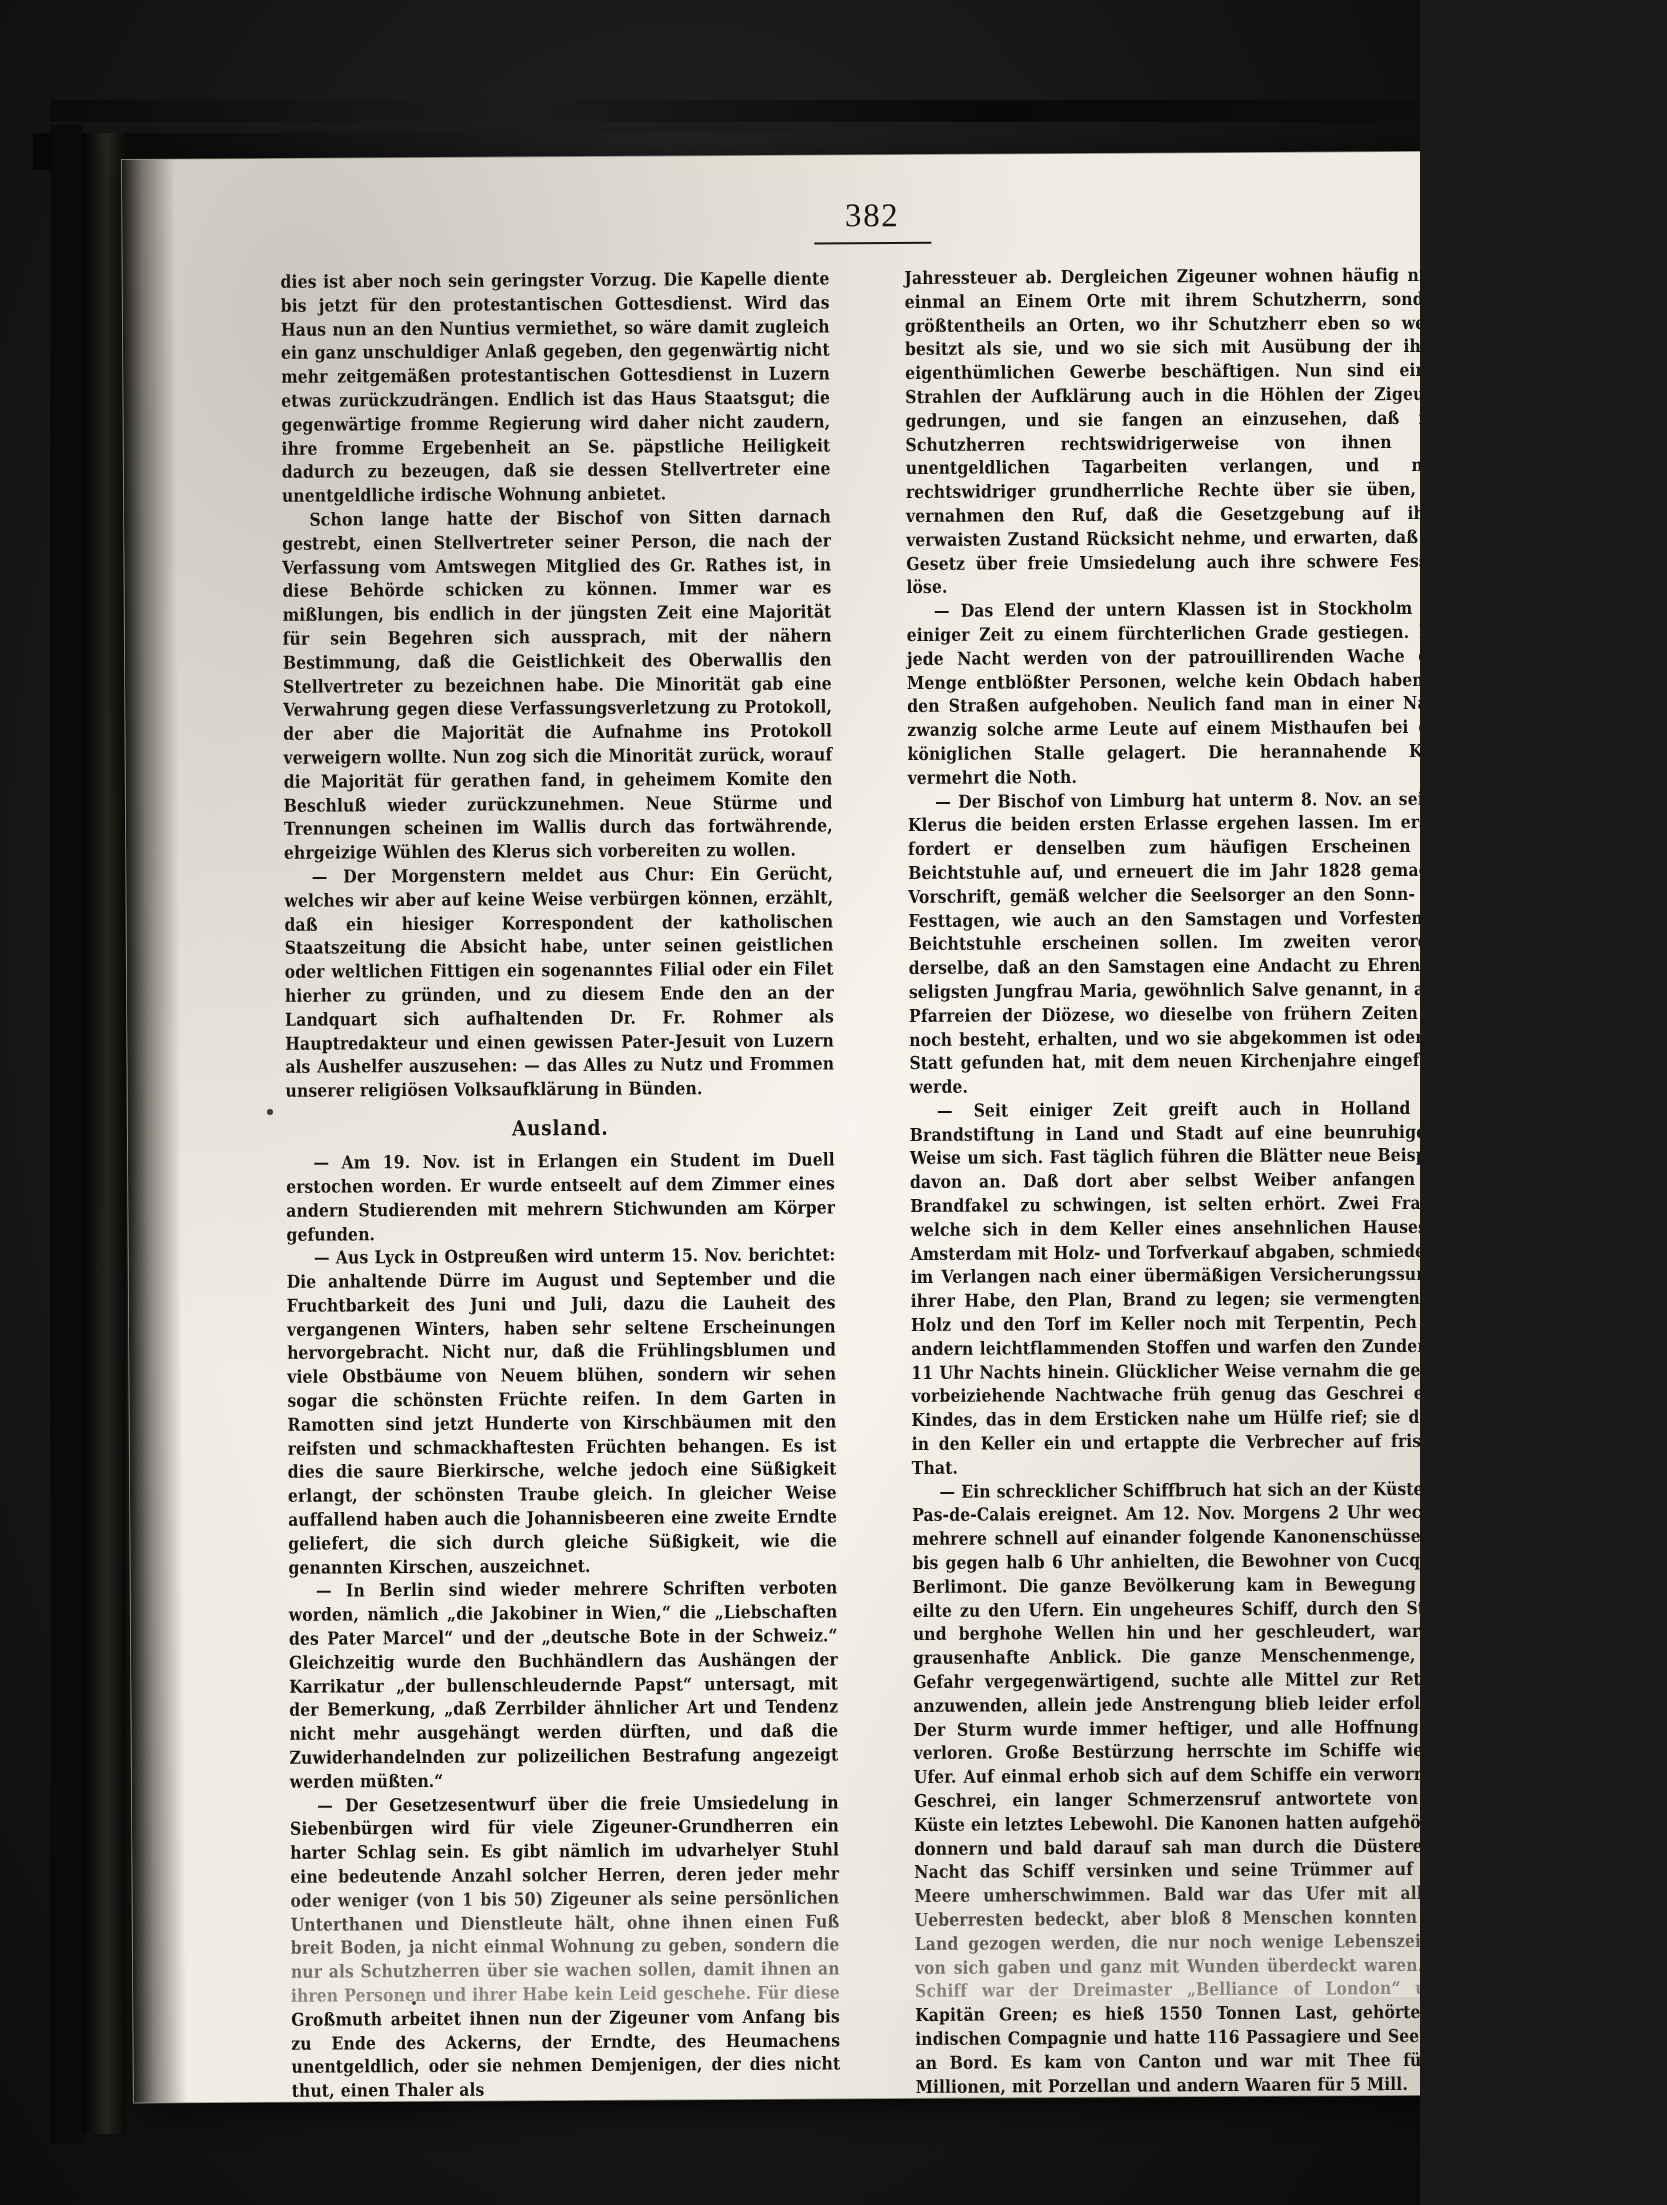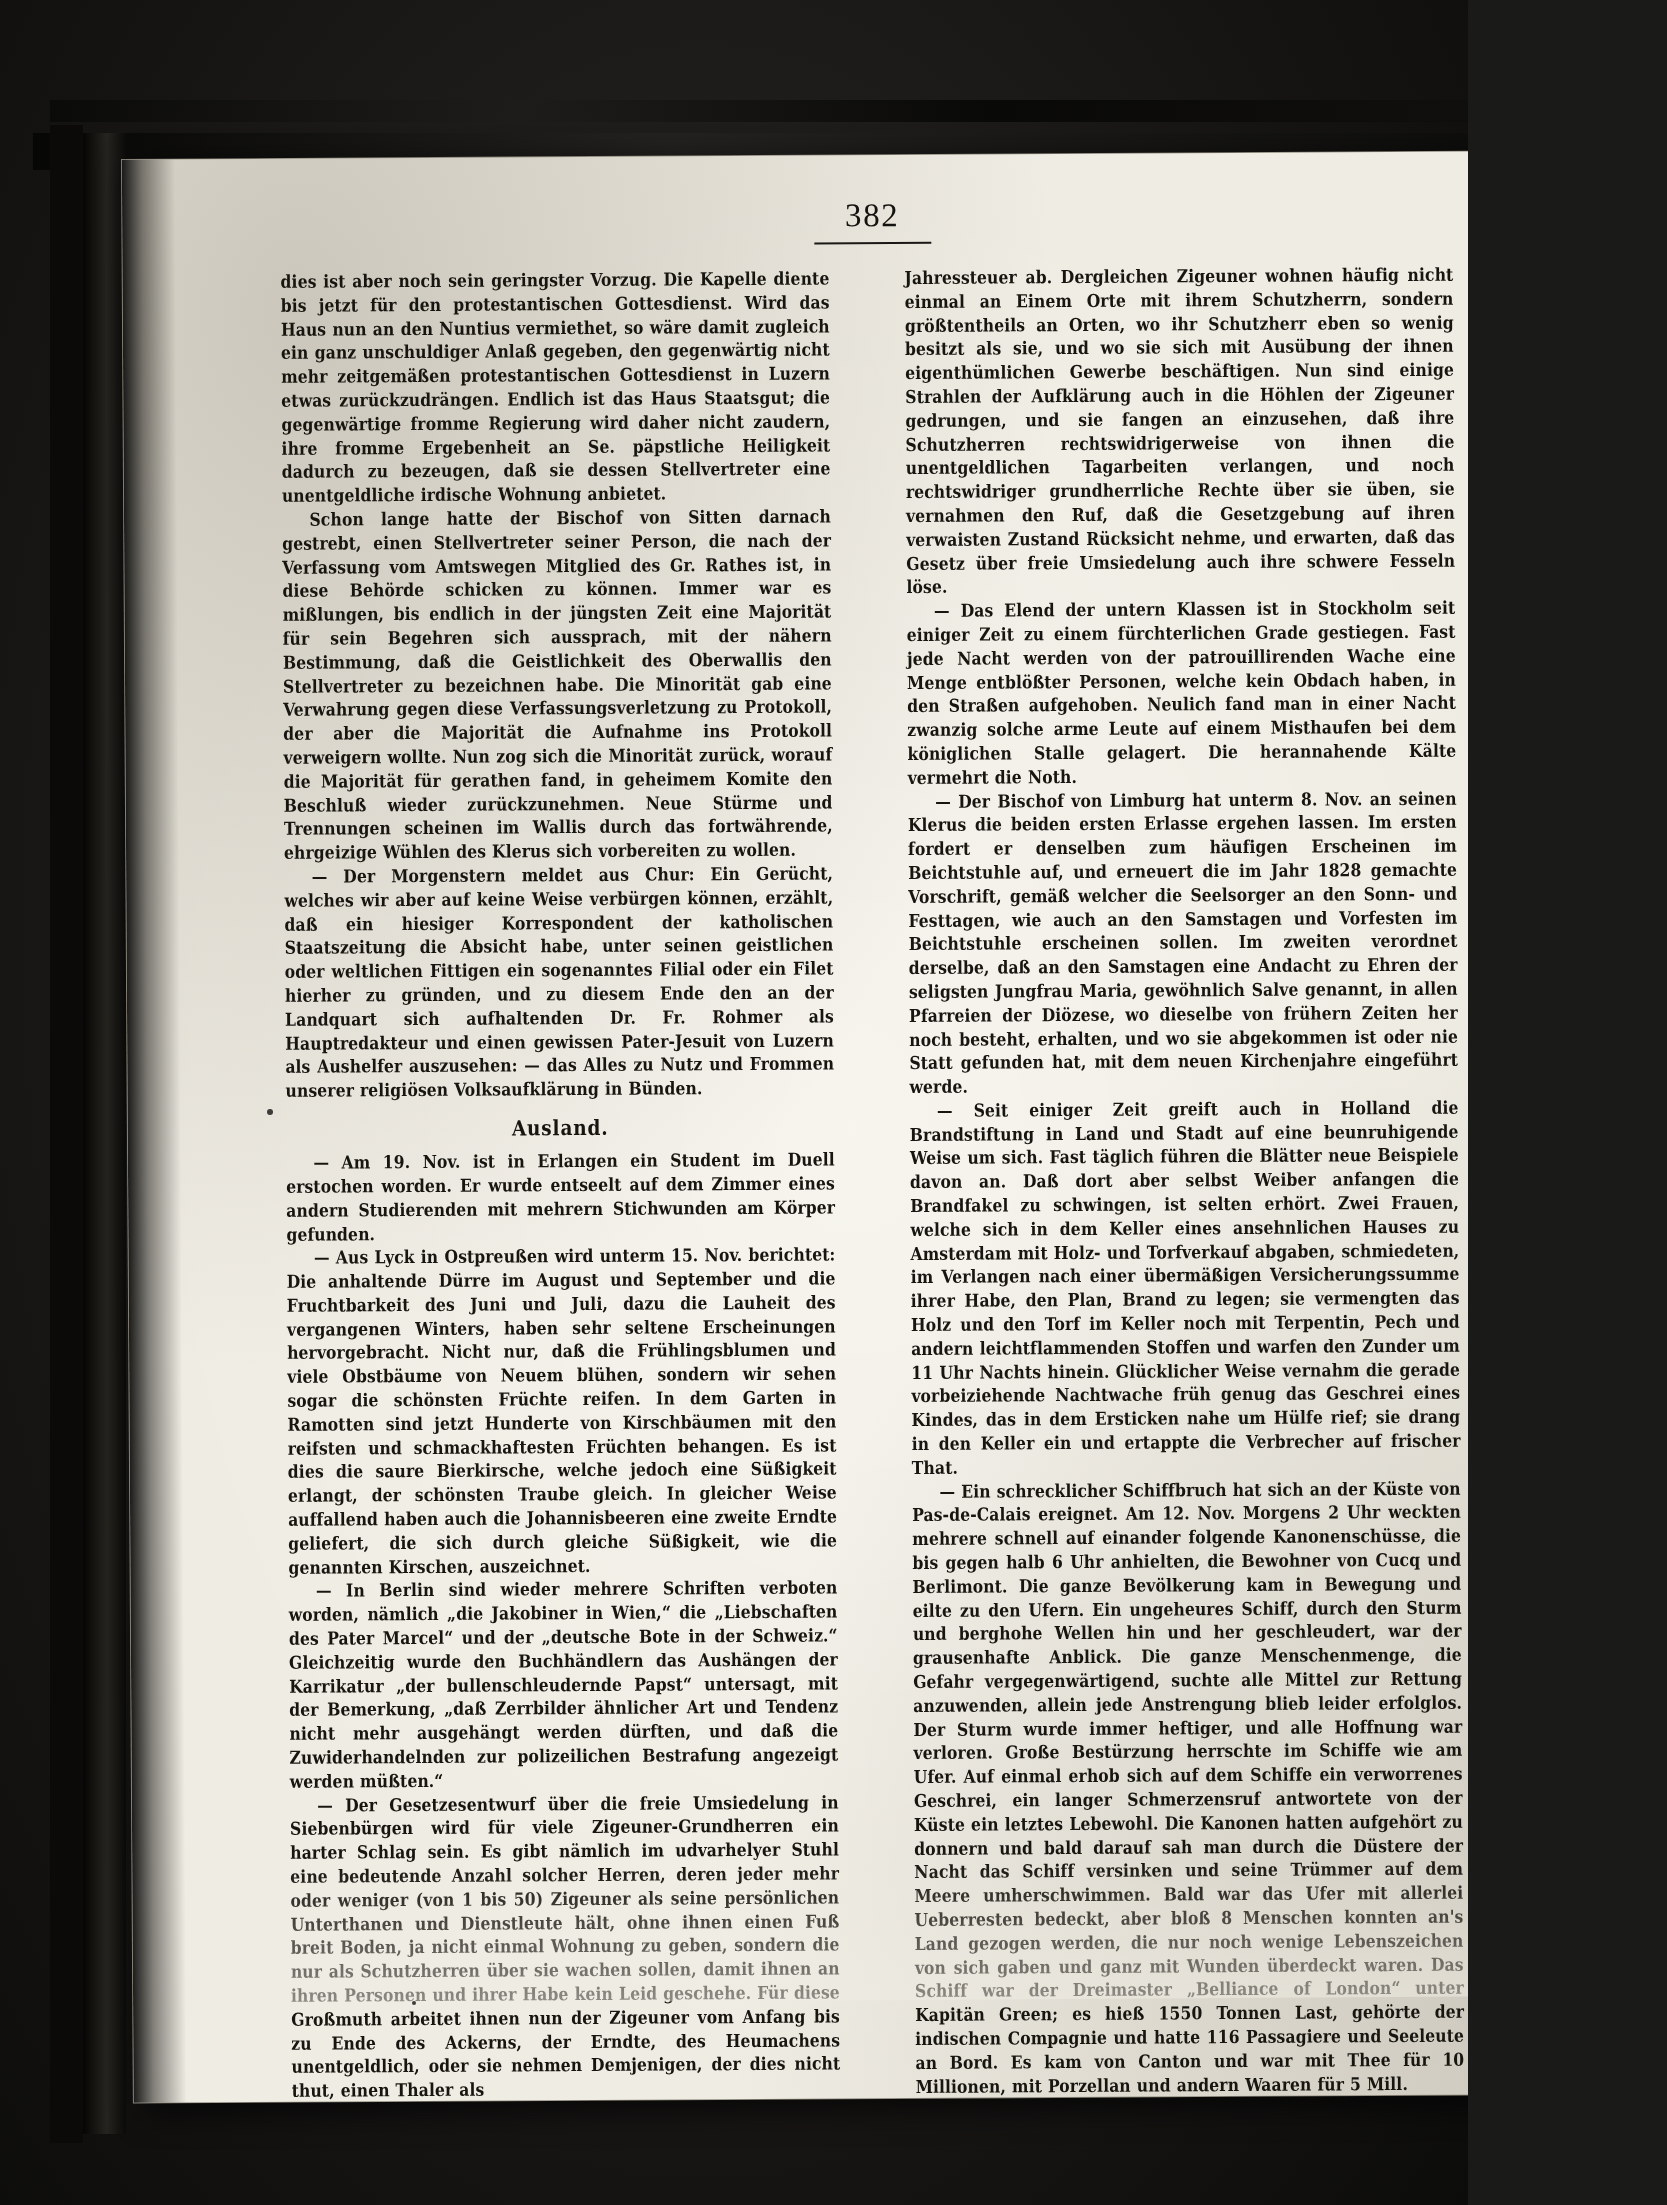--- a/index.html
+++ b/index.html
@@ -15,21 +15,20 @@
   }
 
   
   #scan {
     position: relative;
     width: 1420px;
     height: 2205px;
     background:
       radial-gradient(ellipse at 48% 42%, #2e2c28 0%, #151413 70%, #0c0c0b 100%);
     overflow: hidden;
-    padding-left: 48px;
   }
 
   
   .smudge {
     position: absolute;
     background: #0a0a09;
     opacity: .95;
     pointer-events: none;
   }
   .smudge.s1 { left: 50px;  top: 100px; width: 1567px; height: 22px;

